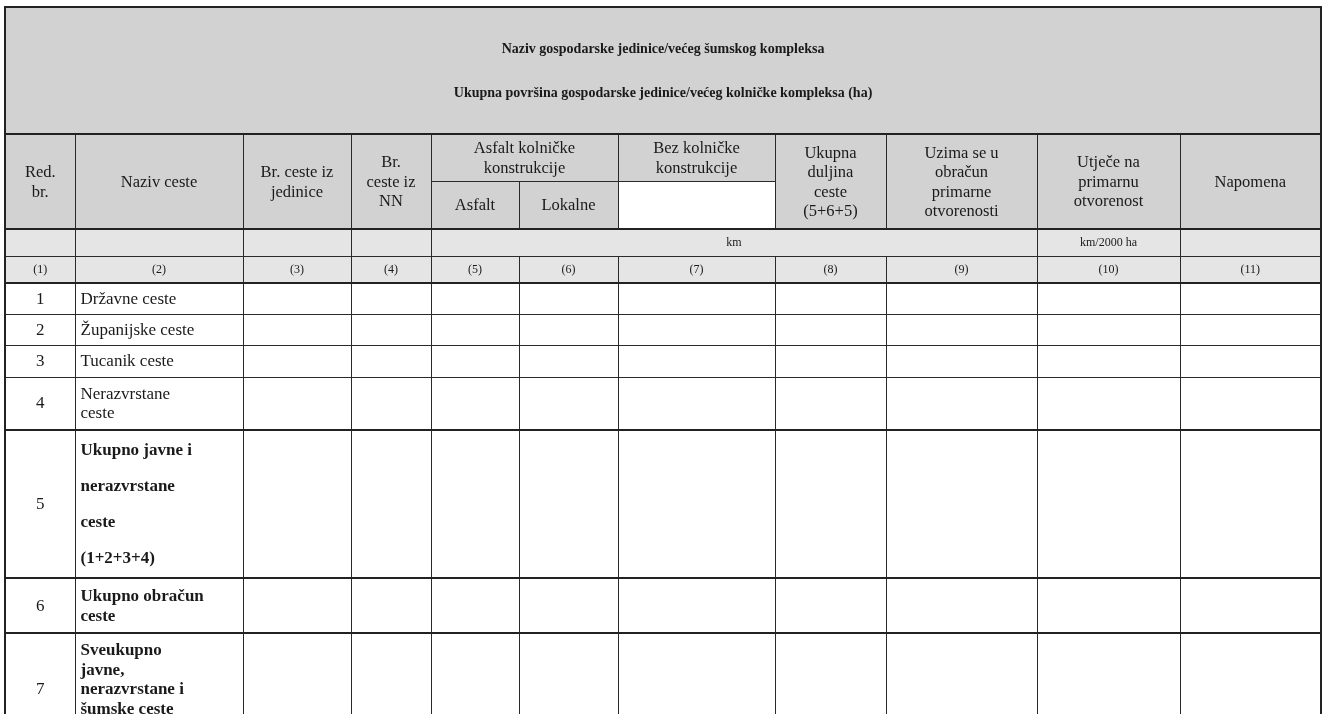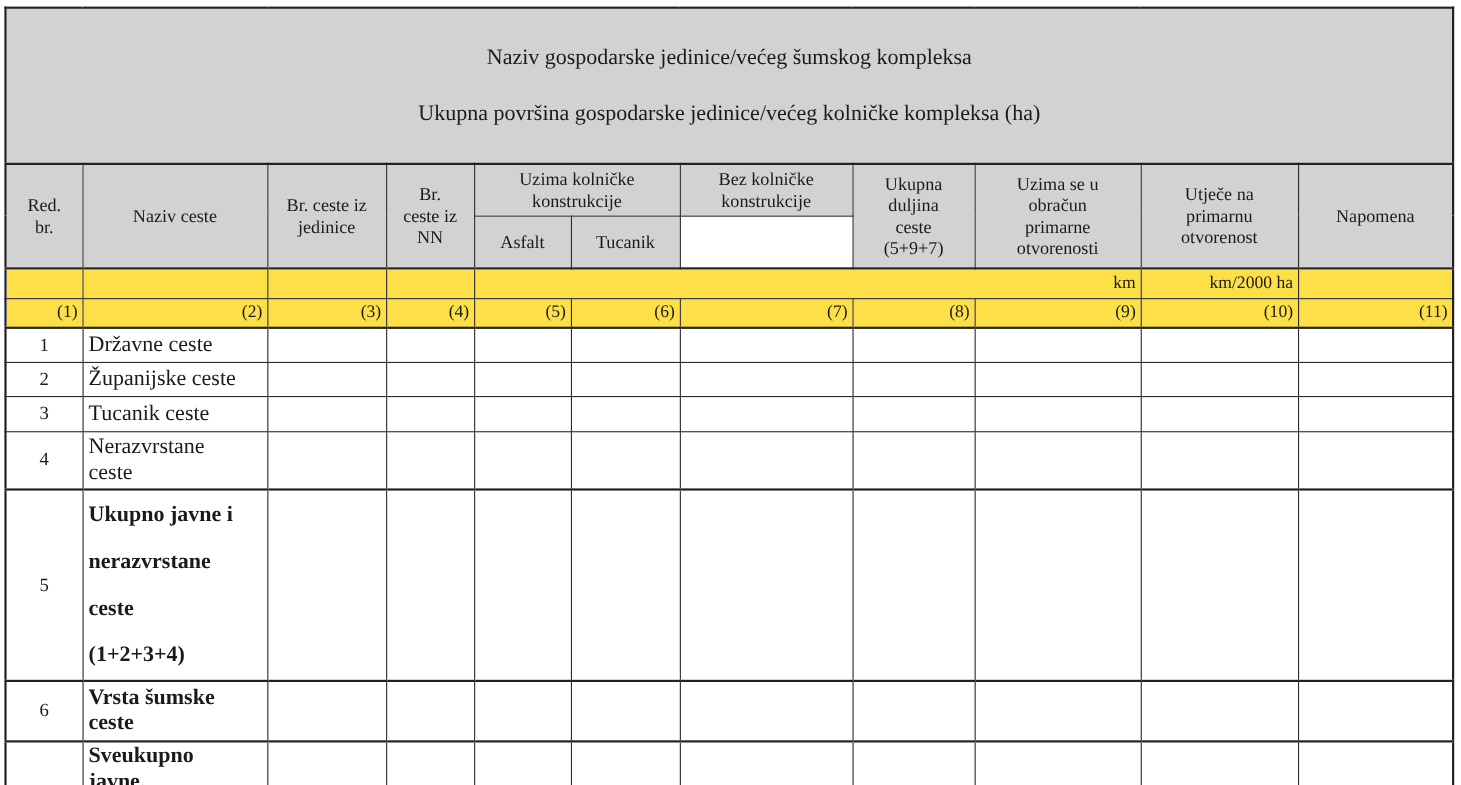--- a/index.html
+++ b/index.html
@@ -36,43 +36,43 @@
   }
 
   
   .banner-cell {
     background: #d2d2d2;
     border-bottom: 2.6px solid #222222;
     text-align: center;
     padding: 10px 8px;
   }
   .banner-line {
-    font-weight: normal;
-    font-size: 20px;
+    font-weight: bold;
+    font-size: 14px;
     line-height: 1.25;
     margin: 4px 0;
   }
 
   
   .units-row td { border-top: 2.6px solid #222222; }
   .numbers-row td { border-bottom: 2.6px solid #222222; }
   tr.thick-top td { border-top: 2.3px solid #222222; }
 
   .units-row td, .numbers-row td {
-    background: #fde047;
-    text-align: right;
-    font-size: 16px;
+    background: #e5e5e5;
+    text-align: center;
+    font-size: 12px;
   }
 
   
   .white-cell { background: #ffffff; }
 
   
   .num-cell { text-align: center; font-size: 17px; background: #ffffff; }
-  .name-cell { text-align: left; font-size: 20px; background: #ffffff; padding-left: 5px; }
+  .name-cell { text-align: left; font-size: 17px; background: #ffffff; padding-left: 5px; }
   .data-cell { background: #ffffff; }
 
   tr.bold-row .name-cell, tr.bold-row .num-cell { font-weight: normal; }
   tr.bold-row .name-cell { font-weight: bold; }
   .tall-gap { line-height: 2.12; }
   .snug { line-height: 1.15; }
 </style>
 </head>
 <body>
 
@@ -102,41 +102,41 @@
 
     <tr style="height:47px">
       <td class="hdr" rowspan="2">Red.
 br.</td>
       <td class="hdr" rowspan="2">Naziv ceste</td>
       <td class="hdr" rowspan="2">Br. ceste iz
 jedinice</td>
       <td class="hdr" rowspan="2">Br.
 ceste iz
 NN</td>
-      <td class="hdr" colspan="2">Uzima kolničke
+      <td class="hdr" colspan="2">Asfalt kolničke
 konstrukcije</td>
       <td class="hdr">Bez kolničke
 konstrukcije</td>
       <td class="hdr" rowspan="2">Ukupna
 duljina
 ceste
-(5+9+7)</td>
+(5+6+5)</td>
       <td class="hdr" rowspan="2">Uzima se u
 obračun
 primarne
 otvorenosti</td>
       <td class="hdr" rowspan="2">Utječe na
 primarnu
 otvorenost</td>
       <td class="hdr" rowspan="2">Napomena</td>
     </tr>
 
     <tr style="height:48px">
       <td class="hdr">Asfalt</td>
-      <td class="hdr">Tucanik</td>
+      <td class="hdr">Lokalne</td>
       <td class="white-cell"></td>
     </tr>
 
     <tr class="units-row" style="height:27px">
       <td></td>
       <td></td>
       <td></td>
       <td></td>
       <td colspan="5">km</td>
       <td>km/2000 ha</td>
@@ -226,21 +226,21 @@
       <td class="data-cell"></td>
       <td class="data-cell"></td>
       <td class="data-cell"></td>
       <td class="data-cell"></td>
       <td class="data-cell"></td>
       <td class="data-cell"></td>
     </tr>
 
     <tr class="bold-row thick-top" style="height:55px">
       <td class="num-cell">6</td>
-      <td class="name-cell snug">Vrsta šumske
+      <td class="name-cell snug">Ukupno obračun
 ceste</td>
       <td class="data-cell"></td>
       <td class="data-cell"></td>
       <td class="data-cell"></td>
       <td class="data-cell"></td>
       <td class="data-cell"></td>
       <td class="data-cell"></td>
       <td class="data-cell"></td>
       <td class="data-cell"></td>
       <td class="data-cell"></td>

